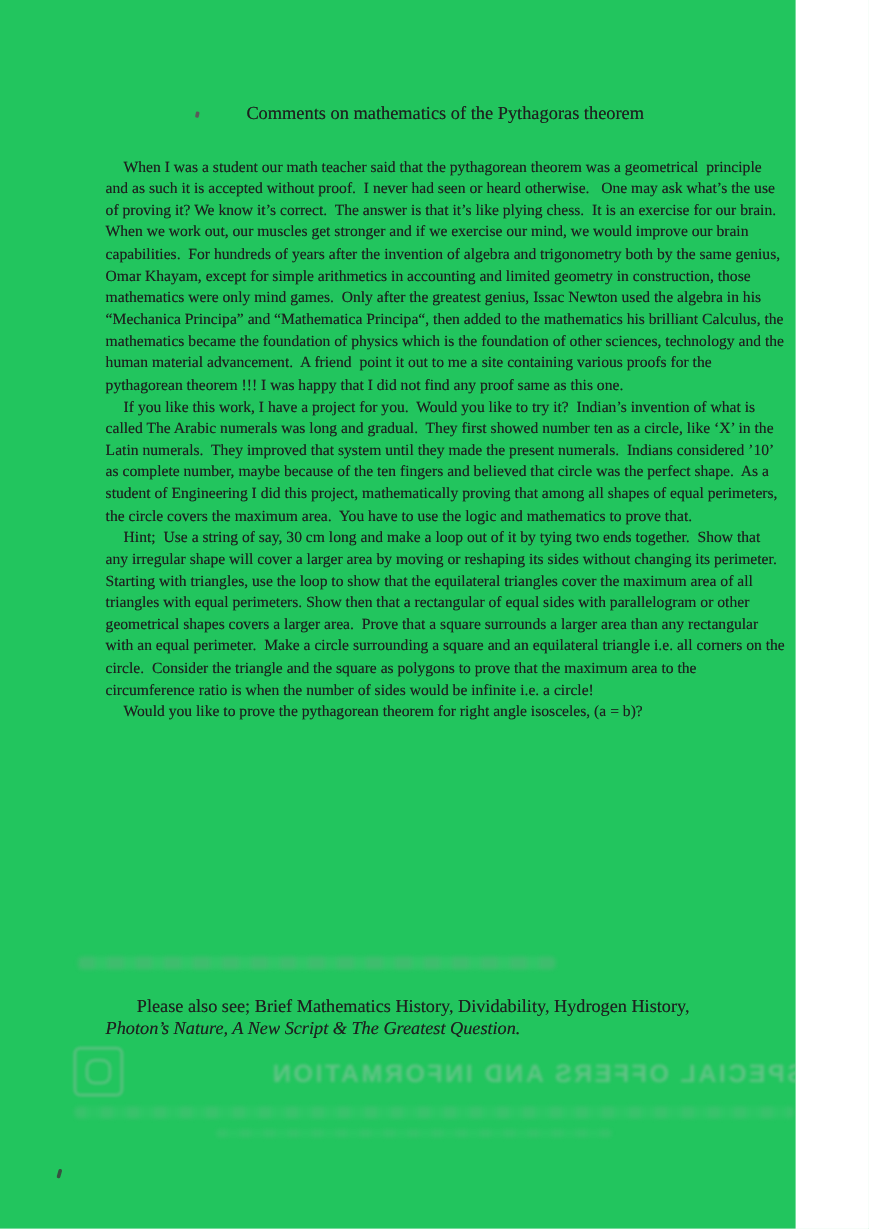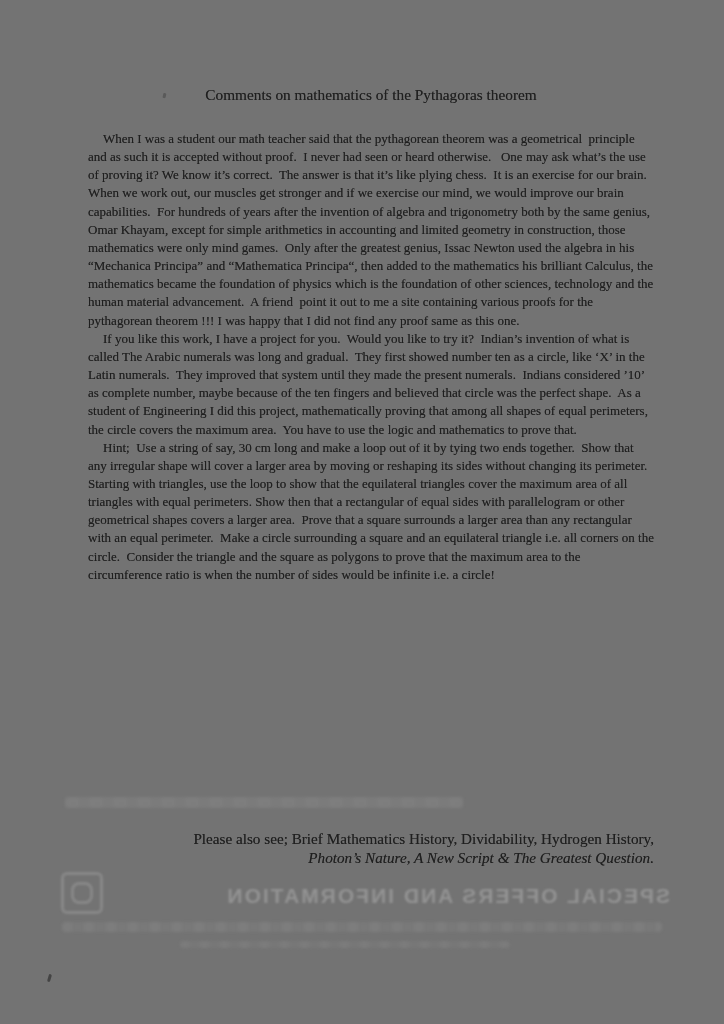--- a/index.html
+++ b/index.html
@@ -2,23 +2,23 @@
 <html><head>
 <meta charset="utf-8">
 <style>
   html, body {
     margin: 0;
     padding: 0;
     background: #ffffff;
   }
   .page {
     position: relative;
-    width: 724px;
+    width: 663px;
     height: 1024px;
-    background: #737373;
+    background: #22c55e;
     overflow: hidden;
     font-family: "Liberation Serif", "DejaVu Serif", serif;
     color: #1f1f1f;
   }
   
   .content {
     position: absolute;
     left: 88px;
     top: 86px;
     width: 566px;
@@ -40,21 +40,20 @@
     text-shadow: 0 0 0.4px rgba(20,20,20,0.55);
   }
   .footer-note {
     position: absolute;
     left: 88px;
     top: 830px;
     width: 566px;
     font-size: 15.2px;
     line-height: 18.5px;
     text-shadow: 0 0 0.4px rgba(20,20,20,0.55);
-    text-align: right;
   }
   .footer-note .line1 { padding-left: 26px; }
   .footer-note .line2 { padding-left: 0; font-style: italic; }
 
   
   .speck-title {
     position: absolute;
     left: 163px;
     top: 93px;
     width: 2.5px;
@@ -151,20 +150,21 @@
 
 <div class="page">
 
   <div class="content">
     <h1 class="doc-title">Comments on mathematics of the Pythagoras theorem</h1>
 
     <div class="body-text">
       <p>When I was a student our math teacher said that the pythagorean theorem was a geometrical  principle and as such it is accepted without proof.  I never had seen or heard otherwise.   One may ask what’s the use of proving it? We know it’s correct.  The answer is that it’s like plying chess.  It is an exercise for our brain. When we work out, our muscles get stronger and if we exercise our mind, we would improve our brain capabilities.  For hundreds of years after the invention of algebra and trigonometry both by the same genius, Omar Khayam, except for simple arithmetics in accounting and limited geometry in construction, those mathematics were only mind games.  Only after the greatest genius, Issac Newton used the algebra in his “Mechanica Principa” and “Mathematica Principa“, then added to the mathematics his brilliant Calculus, the mathematics became the foundation of physics which is the foundation of other sciences, technology and the human material advancement.  A friend  point it out to me a site containing various proofs for the pythagorean theorem !!! I was happy that I did not find any proof same as this one.</p>
       <p>If you like this work, I have a project for you.  Would you like to try it?  Indian’s invention of what is called The Arabic numerals was long and gradual.  They first showed number ten as a circle, like ‘X’ in the Latin numerals.  They improved that system until they made the present numerals.  Indians considered ’10’ as complete number, maybe because of the ten fingers and believed that circle was the perfect shape.  As a student of Engineering I did this project, mathematically proving that among all shapes of equal perimeters, the circle covers the maximum area.  You have to use the logic and mathematics to prove that.</p>
       <p>Hint;  Use a string of say, 30 cm long and make a loop out of it by tying two ends together.  Show that any irregular shape will cover a larger area by moving or reshaping its sides without changing its perimeter.  Starting with triangles, use the loop to show that the equilateral triangles cover the maximum area of all triangles with equal perimeters. Show then that a rectangular of equal sides with parallelogram or other geometrical shapes covers a larger area.  Prove that a square surrounds a larger area than any rectangular with an equal perimeter.  Make a circle surrounding a square and an equilateral triangle i.e. all corners on the circle.  Consider the triangle and the square as polygons to prove that the maximum area to the circumference ratio is when the number of sides would be infinite i.e. a circle!</p>
+      <p>Would you like to prove the pythagorean theorem for right angle isosceles, (a = b)?</p>
     </div>
   </div>
 
   <div class="footer-note">
     <div class="line1">Please also see; Brief Mathematics History, Dividability, Hydrogen History,</div>
     <div class="line2">Photon’s Nature, A New Script &amp; The Greatest Question.</div>
   </div>
 
   <div class="speck-title"></div>
   <div class="smudge-band-1"></div>

